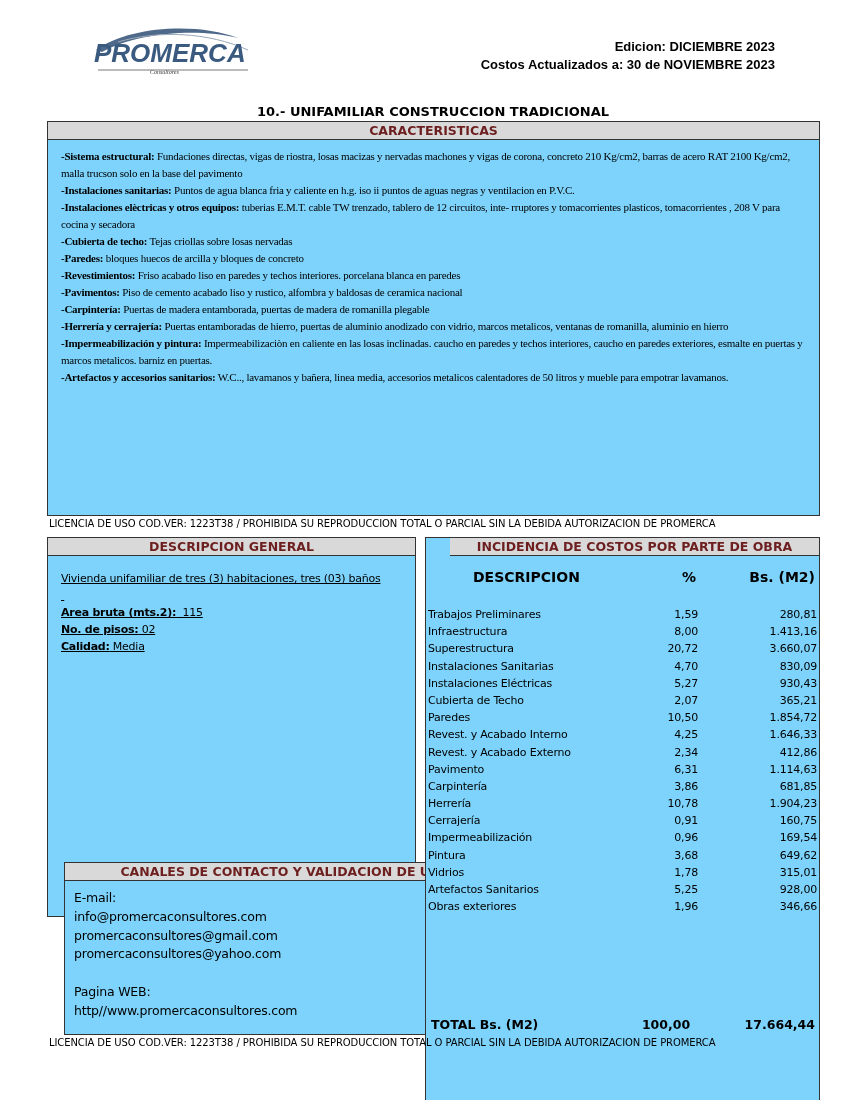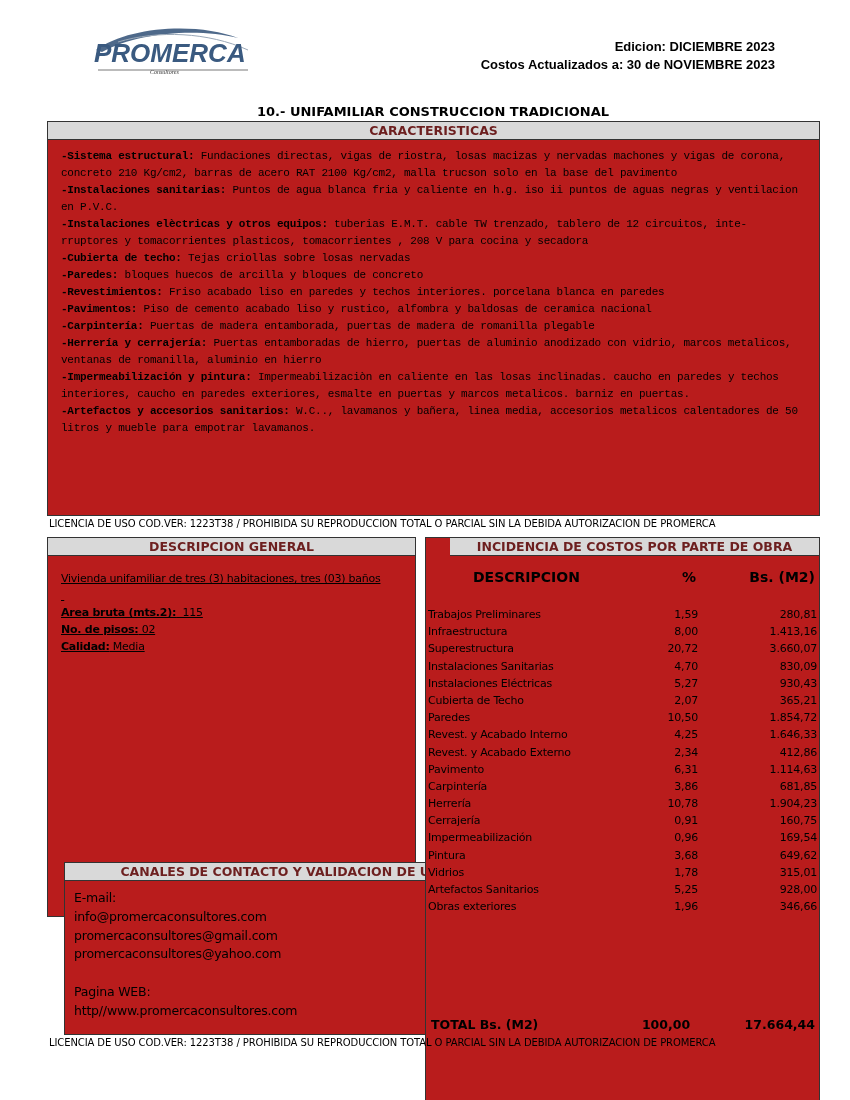--- a/index.html
+++ b/index.html
@@ -8,26 +8,26 @@
 
   
   .logo { left: 88px; top: 24px; width: 170px; height: 52px; }
   .logo svg { display: block; }
 
   
   .edition { right: 75px; top: 38px; text-align: right; font-family: "Liberation Sans", sans-serif; font-weight: bold; font-size: 13px; line-height: 18px; }
 
   .doc-title { left: 0; width: 866px; top: 104px; text-align: center; font-family: "DejaVu Sans", sans-serif; font-weight: bold; font-size: 13px; }
 
-  .box { border: 1px solid #333; box-sizing: border-box; background: #b91c1c; }
+  .box { border: 1px solid #333; box-sizing: border-box; background: #7dd3fc; }
   .box-head { background: #d9d9d9; border-bottom: 1px solid #333; text-align: center; color: #6d1f1f; font-family: "DejaVu Sans", sans-serif; font-weight: bold; font-size: 12.5px; height: 17px; line-height: 17px; }
 
   
   .carac { left: 47px; top: 121px; width: 773px; height: 395px; }
-  .carac-body { padding: 8px 12px 0 13px; font-family: Liberation Mono, monospace; font-size: 11px; line-height: 17px; letter-spacing: -0.25px; }
+  .carac-body { padding: 8px 12px 0 13px; font-family: Liberation Serif, serif; font-size: 11px; line-height: 17px; letter-spacing: -0.25px; }
   .carac-body p { margin: 0; }
   .carac-body b { font-weight: bold; }
 
   .license { left: 49px; font-family: "DejaVu Sans", sans-serif; font-size: 10px; letter-spacing: -0.1px; }
 
   
   .desc { left: 47px; top: 537px; width: 369px; height: 380px; }
   .desc-body { padding: 14px 13px 0 13px; font-size: 11px; line-height: 17px; letter-spacing: -0.25px; }
   .desc-body p { margin: 0; text-decoration: underline; }
 

